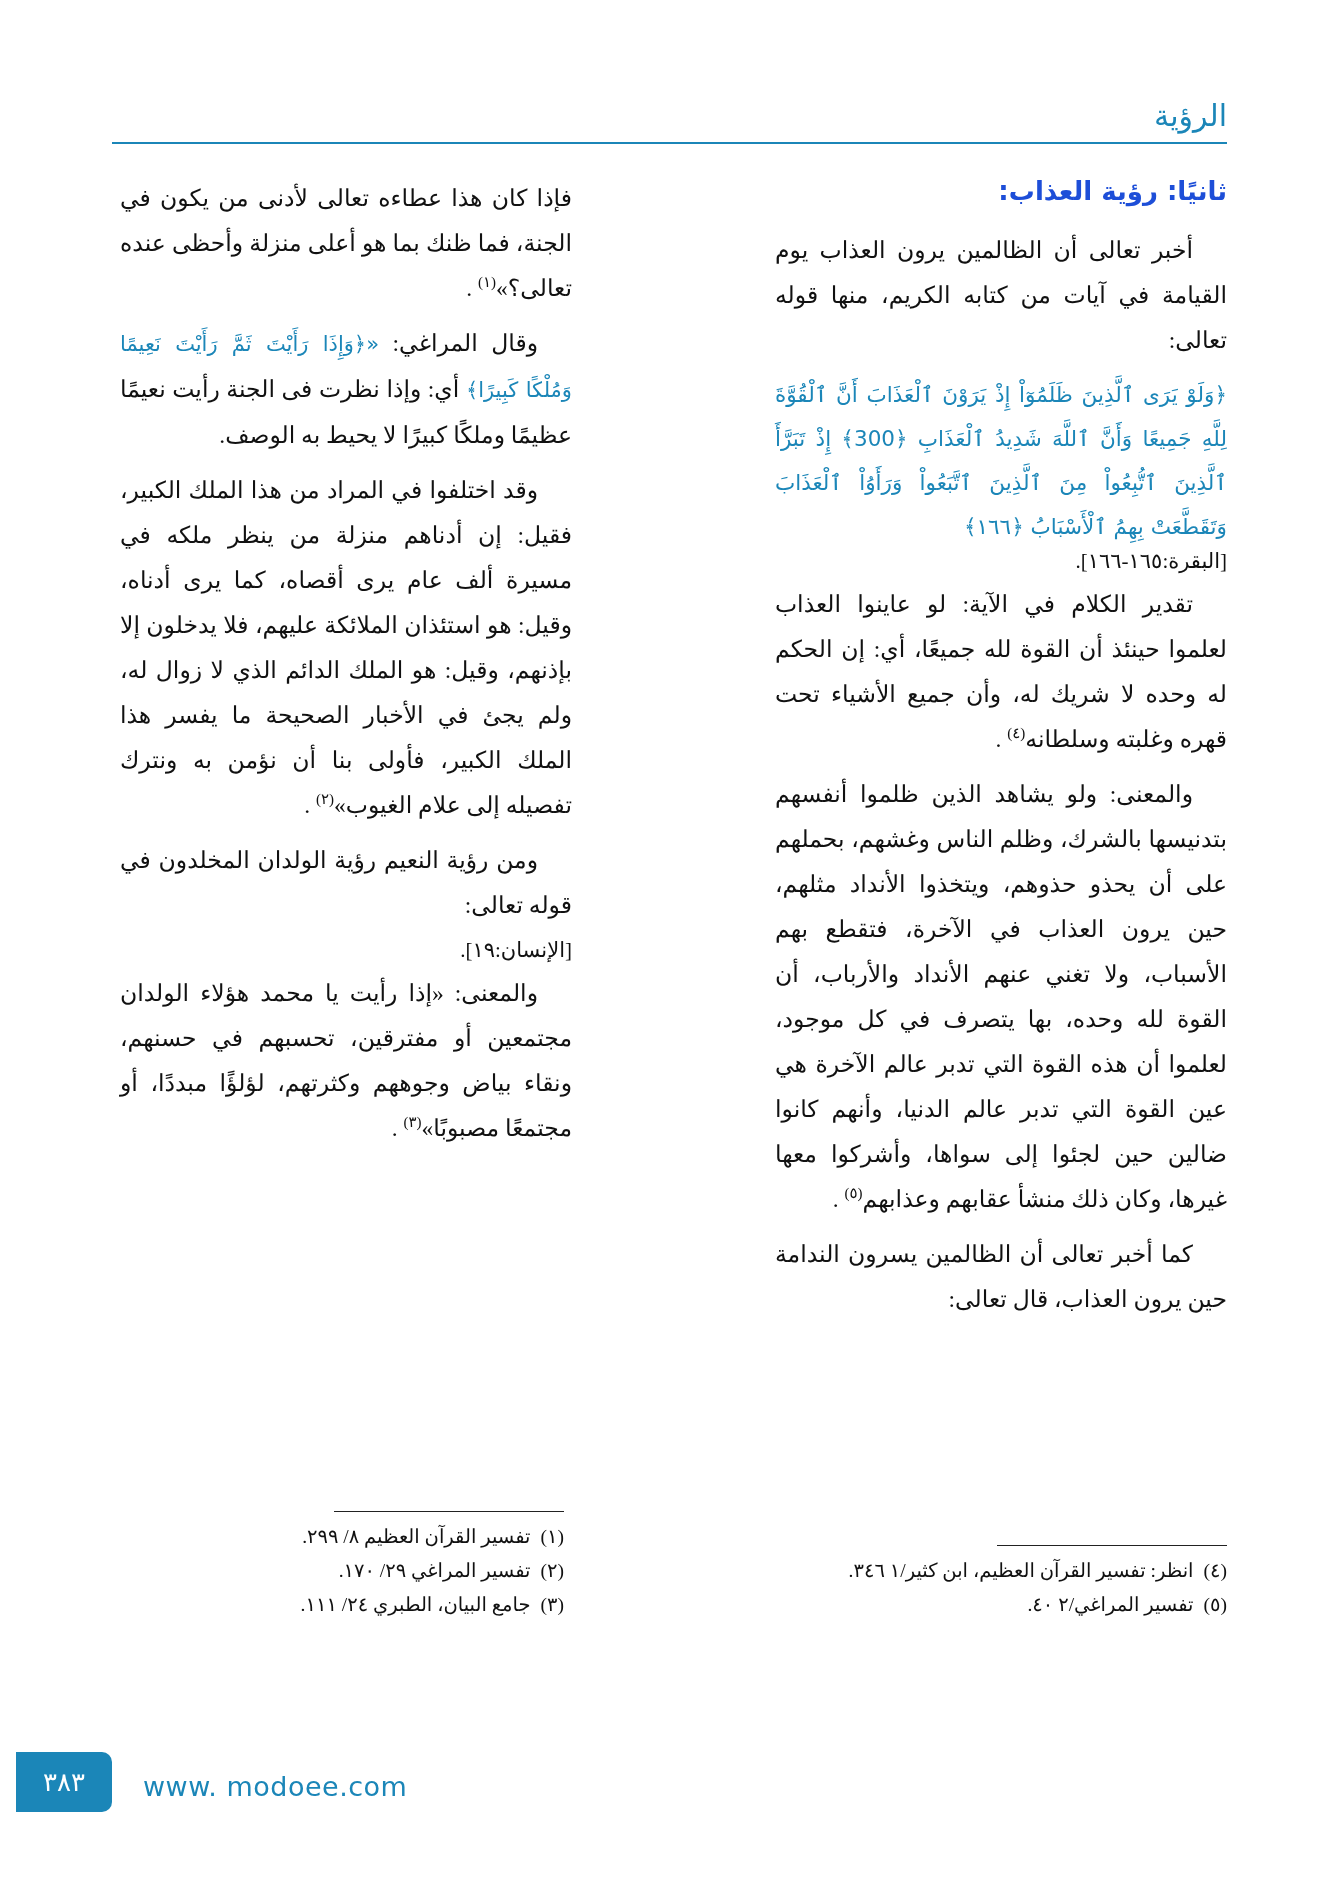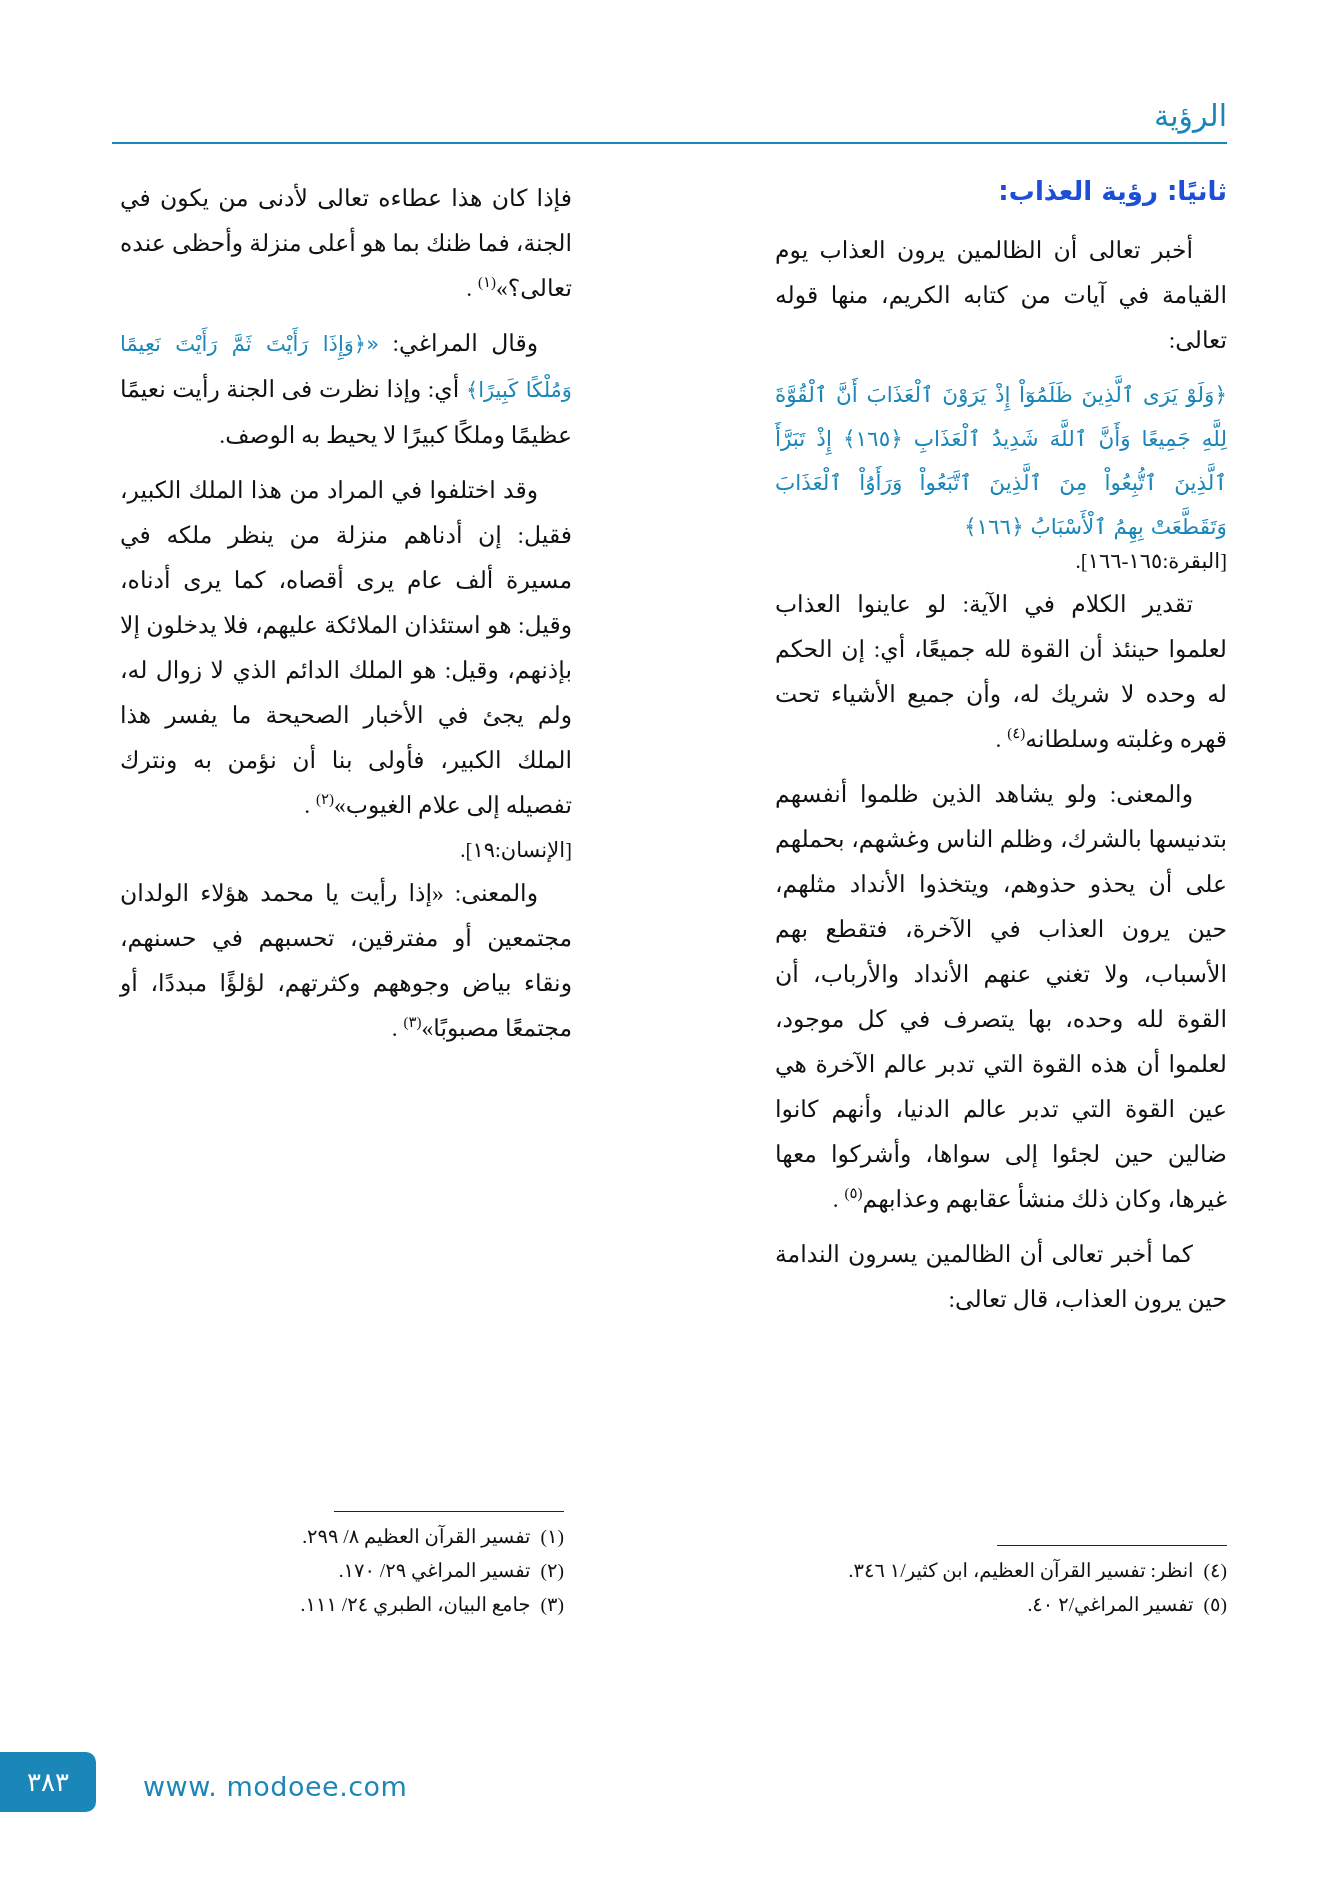--- a/index.html
+++ b/index.html
@@ -132,21 +132,21 @@
   
   .footer-bar {
     position: absolute;
     left: 0;
     bottom: 78px;
     width: 100%;
     height: 60px;
   }
   .page-num-box {
     position: absolute;
-    left: 0;
+    left: 16px;
     bottom: 0;
     width: 96px;
     height: 60px;
     background: #1b86b8;
     border-radius: 0 10px 10px 0;
     color: #ffffff;
     font-family: "DejaVu Sans", sans-serif;
     font-size: 26px;
     display: flex;
     align-items: center;
@@ -174,21 +174,21 @@
   </div>
 
   <div class="col col-right">
 
     <div class="sec-title">ثانيًا: رؤية العذاب:</div>
 
     <p class="body">
       <span>أخبر تعالى أن الظالمين يرون العذاب يوم القيامة في آيات من كتابه الكريم، منها قوله تعالى:</span>
     </p>
 
-    <p class="ayah-block">﴿وَلَوْ يَرَى ٱلَّذِينَ ظَلَمُوٓاْ إِذْ يَرَوْنَ ٱلْعَذَابَ أَنَّ ٱلْقُوَّةَ لِلَّهِ جَمِيعًا وَأَنَّ ٱللَّهَ شَدِيدُ ٱلْعَذَابِ ﴿١٦٥﴾ إِذْ تَبَرَّأَ ٱلَّذِينَ ٱتُّبِعُواْ مِنَ ٱلَّذِينَ ٱتَّبَعُواْ وَرَأَوُاْ ٱلْعَذَابَ وَتَقَطَّعَتْ بِهِمُ ٱلْأَسْبَابُ ﴿١٦٦﴾</p>
+    <p class="ayah-block">﴿وَلَوْ يَرَى ٱلَّذِينَ ظَلَمُوٓاْ إِذْ يَرَوْنَ ٱلْعَذَابَ أَنَّ ٱلْقُوَّةَ لِلَّهِ جَمِيعًا وَأَنَّ ٱللَّهَ شَدِيدُ ٱلْعَذَابِ ﴿300﴾ إِذْ تَبَرَّأَ ٱلَّذِينَ ٱتُّبِعُواْ مِنَ ٱلَّذِينَ ٱتَّبَعُواْ وَرَأَوُاْ ٱلْعَذَابَ وَتَقَطَّعَتْ بِهِمُ ٱلْأَسْبَابُ ﴿١٦٦﴾</p>
 
     <p class="ref-line">[البقرة:١٦٥-١٦٦].</p>
 
     <p class="body">
       <span>تقدير الكلام في الآية: لو عاينوا العذاب لعلموا حينئذ أن القوة لله جميعًا، أي: إن الحكم له وحده لا شريك له، وأن جميع الأشياء تحت قهره وغلبته وسلطانه</span><sup class="fn">(٤)</sup> .
     </p>
 
     <p class="body">
       <span>والمعنى: ولو يشاهد الذين ظلموا أنفسهم بتدنيسها بالشرك، وظلم الناس وغشهم، بحملهم على أن يحذو حذوهم، ويتخذوا الأنداد مثلهم، حين يرون العذاب في الآخرة، فتقطع بهم الأسباب، ولا تغني عنهم الأنداد والأرباب، أن القوة لله وحده، بها يتصرف في كل موجود، لعلموا أن هذه القوة التي تدبر عالم الآخرة هي عين القوة التي تدبر عالم الدنيا، وأنهم كانوا ضالين حين لجئوا إلى سواها، وأشركوا معها غيرها، وكان ذلك منشأ عقابهم وعذابهم</span><sup class="fn">(٥)</sup> .
     </p>
@@ -207,20 +207,23 @@
     <p class="body">
       <span>وقال المراغي:</span>
       <span class="quran">«﴿وَإِذَا رَأَيْتَ ثَمَّ رَأَيْتَ نَعِيمًا وَمُلْكًا كَبِيرًا﴾</span>
       <span>أي: وإذا نظرت فى الجنة رأيت نعيمًا عظيمًا وملكًا كبيرًا لا يحيط به الوصف.</span>
     </p>
 
     <p class="body">
       <span>وقد اختلفوا في المراد من هذا الملك الكبير، فقيل: إن أدناهم منزلة من ينظر ملكه في مسيرة ألف عام يرى أقصاه، كما يرى أدناه، وقيل: هو استئذان الملائكة عليهم، فلا يدخلون إلا بإذنهم، وقيل: هو الملك الدائم الذي لا زوال له، ولم يجئ في الأخبار الصحيحة ما يفسر هذا الملك الكبير، فأولى بنا أن نؤمن به ونترك تفصيله إلى علام الغيوب»</span><sup class="fn">(٢)</sup> .
     </p>
 
+    <p class="body">
+      <span>ومن رؤية النعيم رؤية الولدان المخلدون في قوله تعالى:</span>
+    </p>
 
 
     <p class="ref-line">[الإنسان:١٩].</p>
 
     <p class="body">
       <span>والمعنى: «إذا رأيت يا محمد هؤلاء الولدان مجتمعين أو مفترقين، تحسبهم في حسنهم، ونقاء بياض وجوههم وكثرتهم، لؤلؤًا مبددًا، أو مجتمعًا مصبوبًا»</span><sup class="fn">(٣)</sup> .
     </p>
   </div>
 
   <div class="footnotes footnotes-right">

